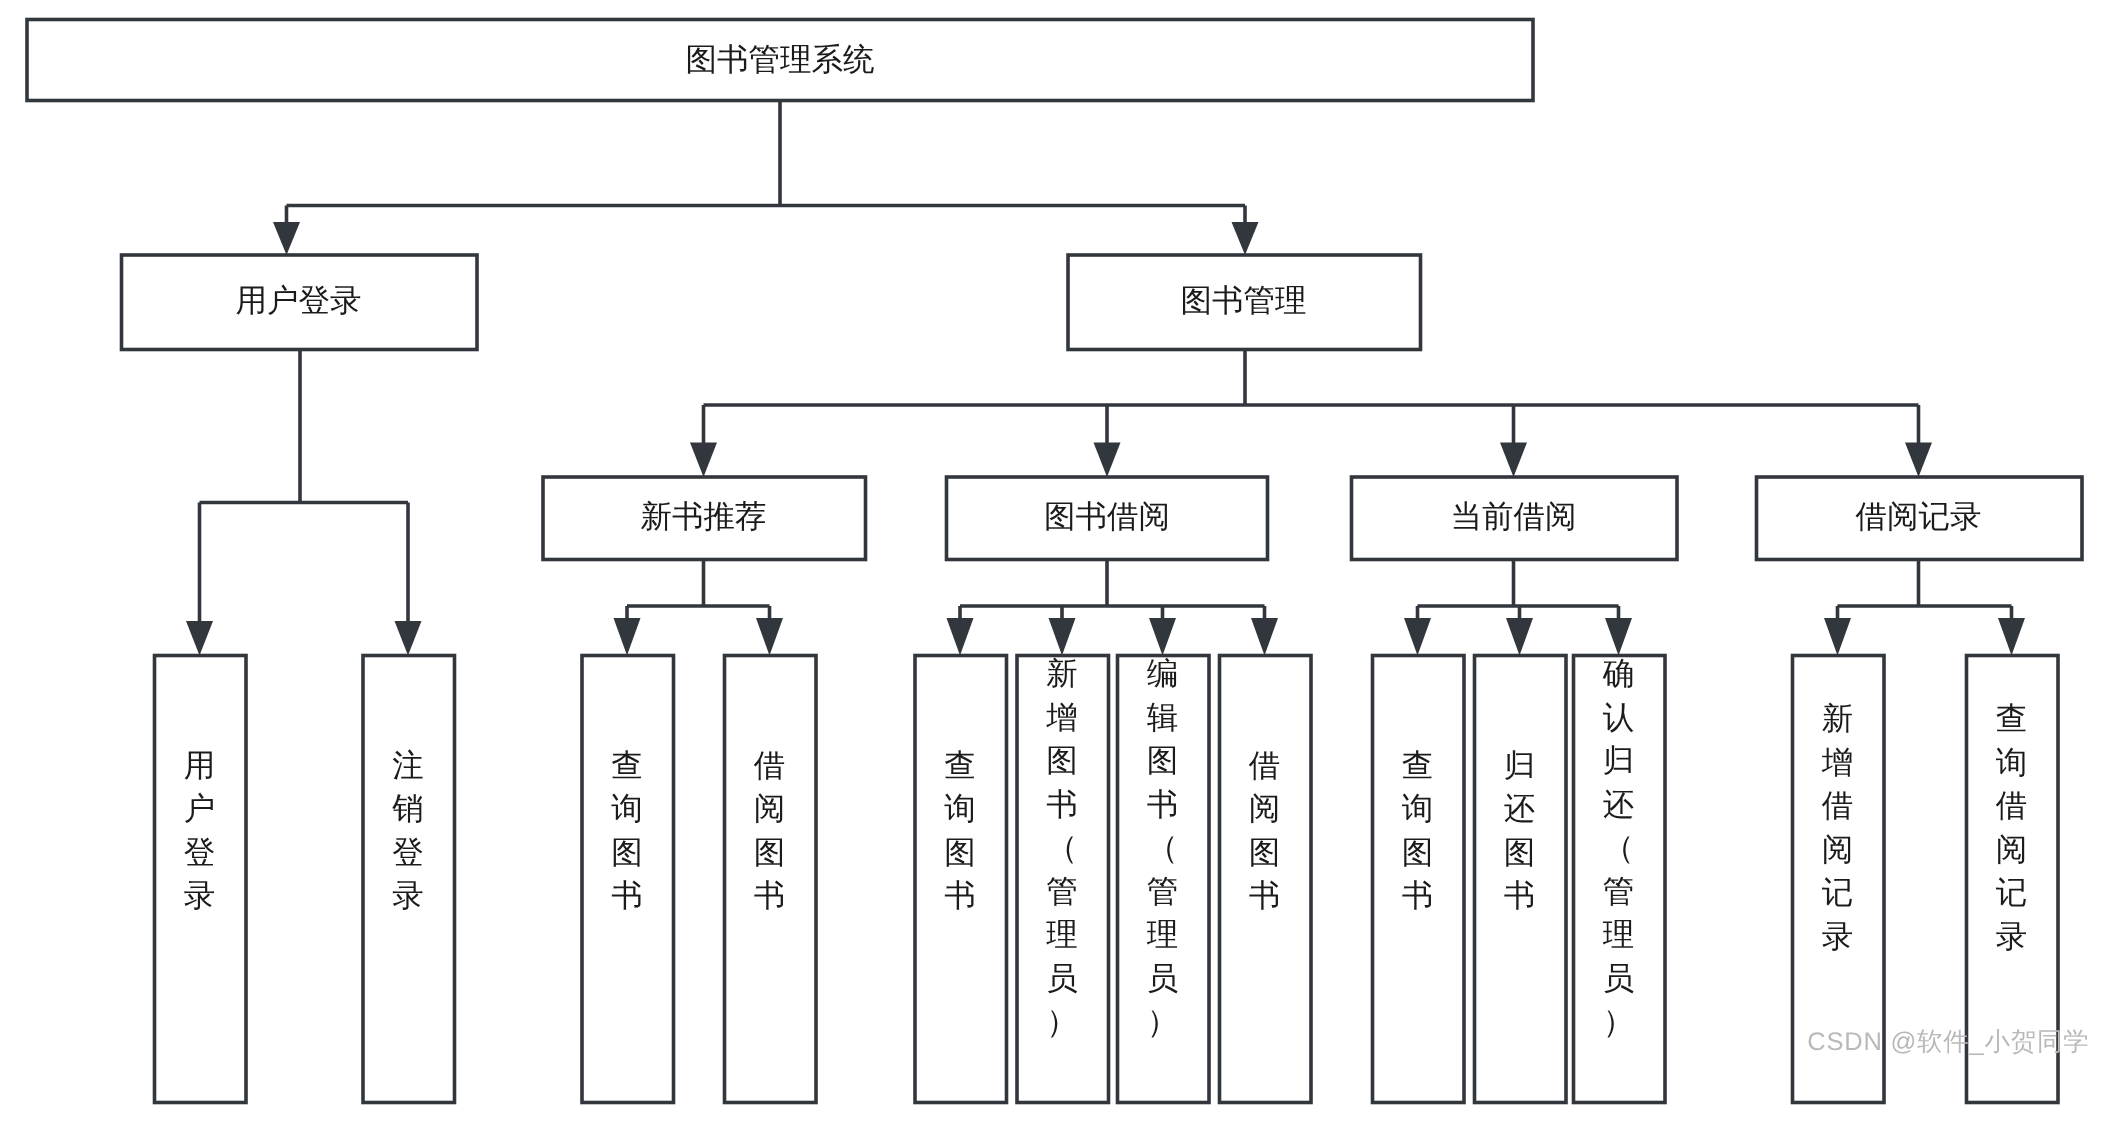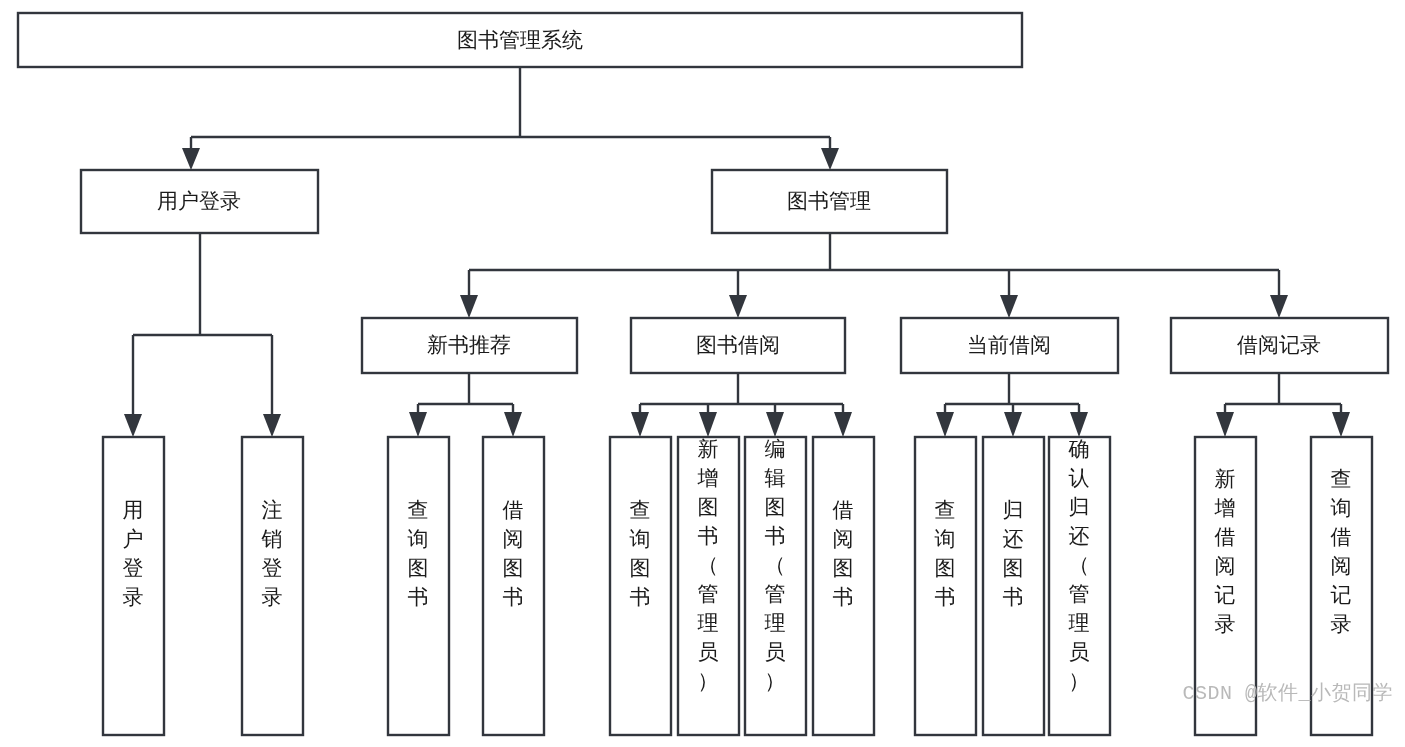--- a/index.html
+++ b/index.html
@@ -50,22 +50,22 @@
   .node-label-v {
     font-family: "Liberation Sans", "DejaVu Sans", sans-serif;
     font-size: 21px;
     fill: #1b1b1b;
     text-anchor: middle;
   }
   .watermark {
     position: absolute;
     right: 12px;
     bottom: 8px;
-    font-family: Liberation Mono, monospace;
-    font-size: 20px;
+    font-family: Liberation Sans, sans-serif;
+    font-size: 17px;
     color: #b9b9b9;
     letter-spacing: 0.5px;
     white-space: nowrap;
     pointer-events: none;
   }
 </style>
 </head>
 <body>
 
 <div id="diagram-root">

